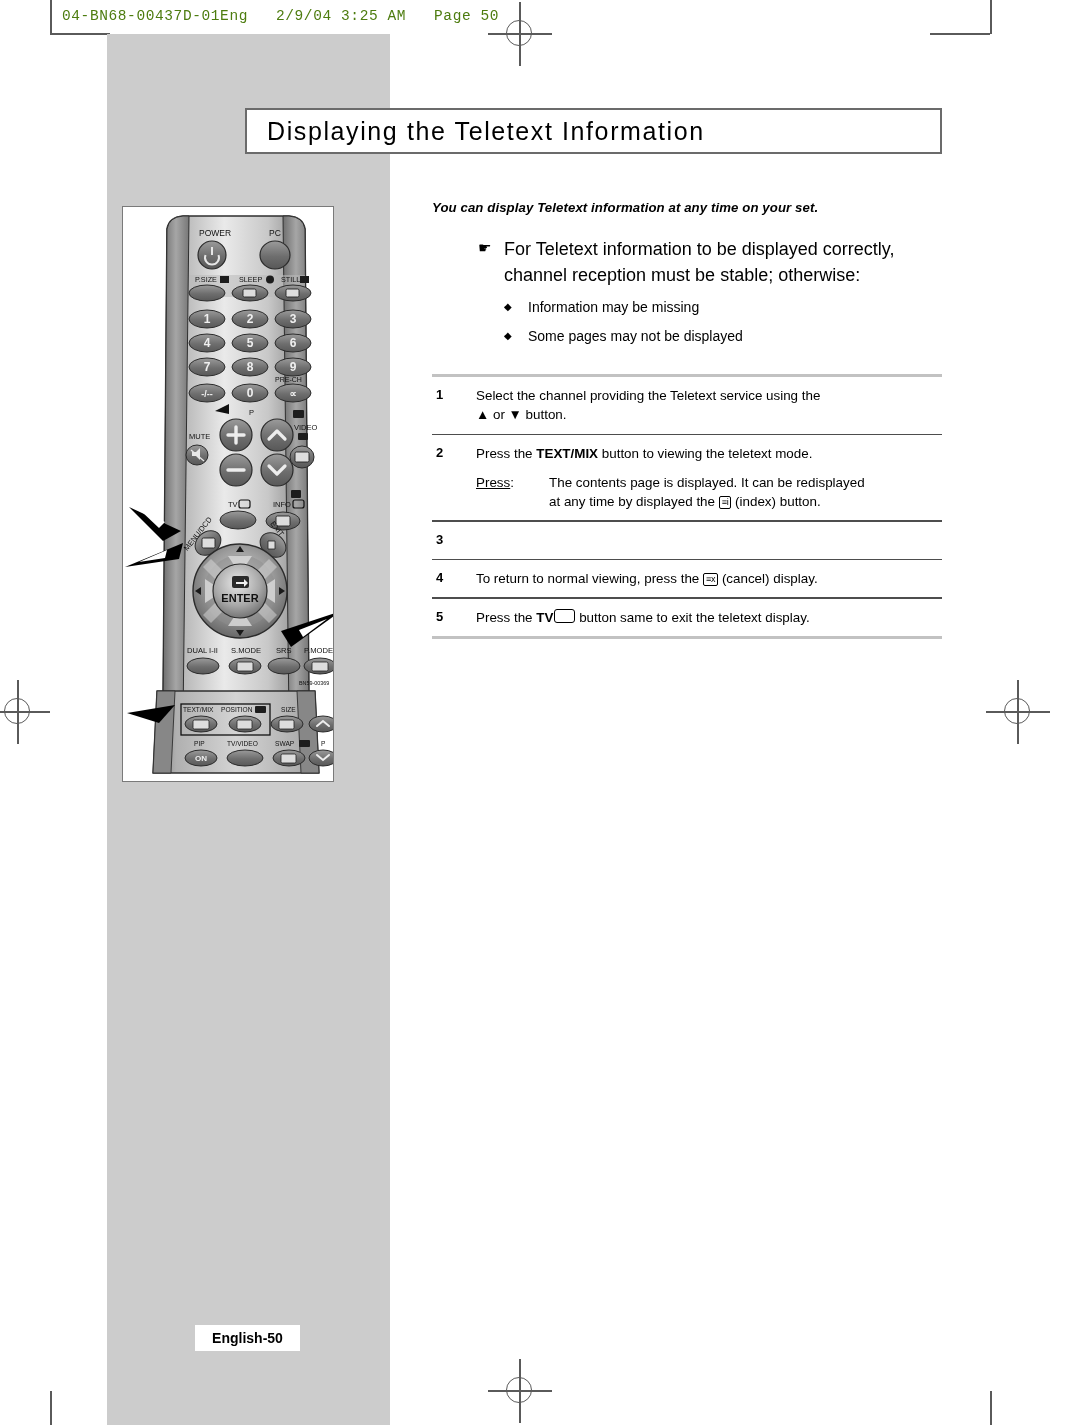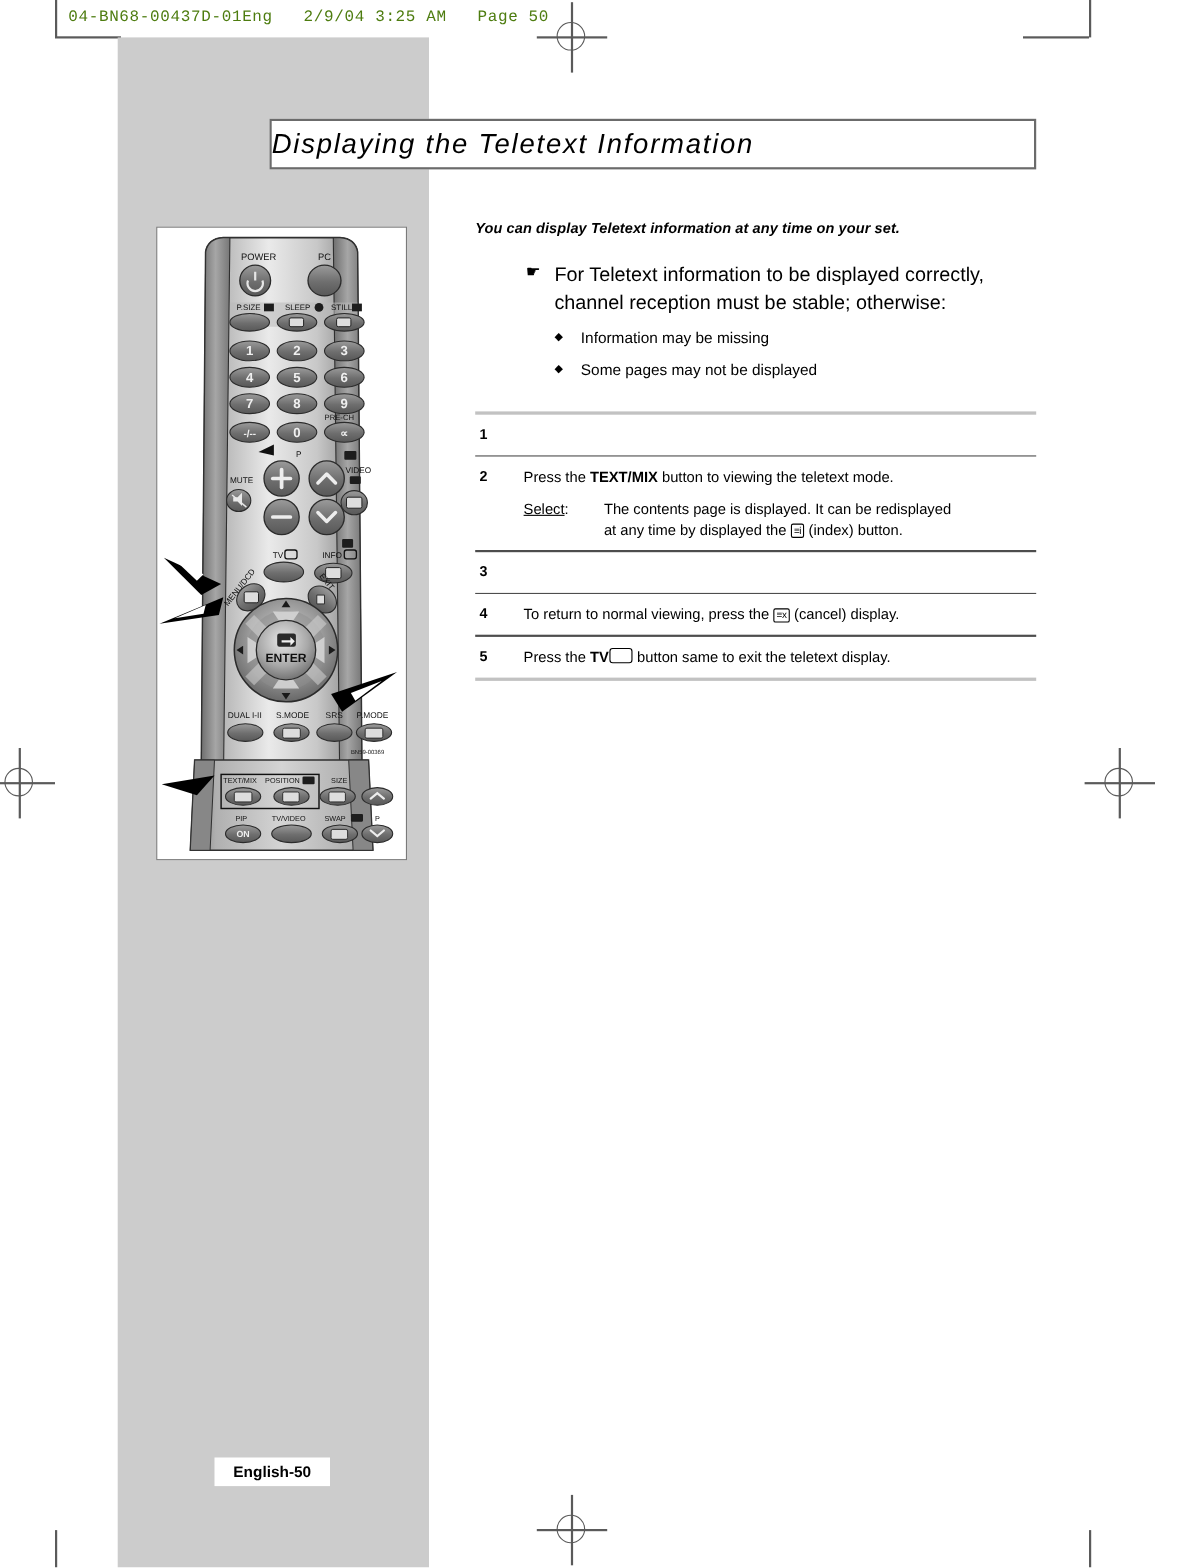--- a/index.html
+++ b/index.html
@@ -70,33 +70,33 @@
     top: 108px;
     width: 697px;
     height: 46px;
     background: #ffffff;
     border: 2px solid #6b6b6b;
     box-sizing: border-box;
     display: flex;
     align-items: center;
   }
   .title-box .title-text {
+    margin-left: 20px;
     font-size: 25px;
     letter-spacing: 1.6px;
     color: #000;
     font-weight: 400;
-    font-style: italic;
   }
 
   
   .remote-frame {
     position: absolute;
-    left: 142px;
+    left: 122px;
     top: 206px;
-    width: 228px;
+    width: 212px;
     height: 576px;
     background: #ffffff;
     border: 1.5px solid #7a7a7a;
     box-sizing: border-box;
     overflow: hidden;
   }
   .remote-svg { display: block; }
 
   
   .content {
@@ -528,30 +528,34 @@
     </div>
   </div>
 </div>
 
 <div class="steps">
 
   <div class="rule-thick"></div>
 
   <div class="step">
     <div class="step-num">1</div>
+    <div class="step-body">
+      <span>Select the channel providing the Teletext service using the</span><br>
+      <span>▲ or ▼ button.</span>
+    </div>
   </div>
 
   <div class="rule-thin"></div>
 
   <div class="step">
     <div class="step-num">2</div>
     <div class="step-body">
       <span>Press the </span><b>TEXT/MIX</b><span> button to viewing the teletext mode.</span>
       <div class="result-row">
-        <div class="result-label"><u>Select</u><span>:</span></div>
+        <div class="result-label"><u>Press</u><span>:</span></div>
         <div class="result-text">
           <span>The contents page is displayed. It can be redisplayed</span><br>
           <span>at any time by displayed the </span><span class="glyph-box">≡i</span><span> (index) button.</span>
         </div>
       </div>
     </div>
   </div>
 
   <div class="rule-thin"></div>
 

